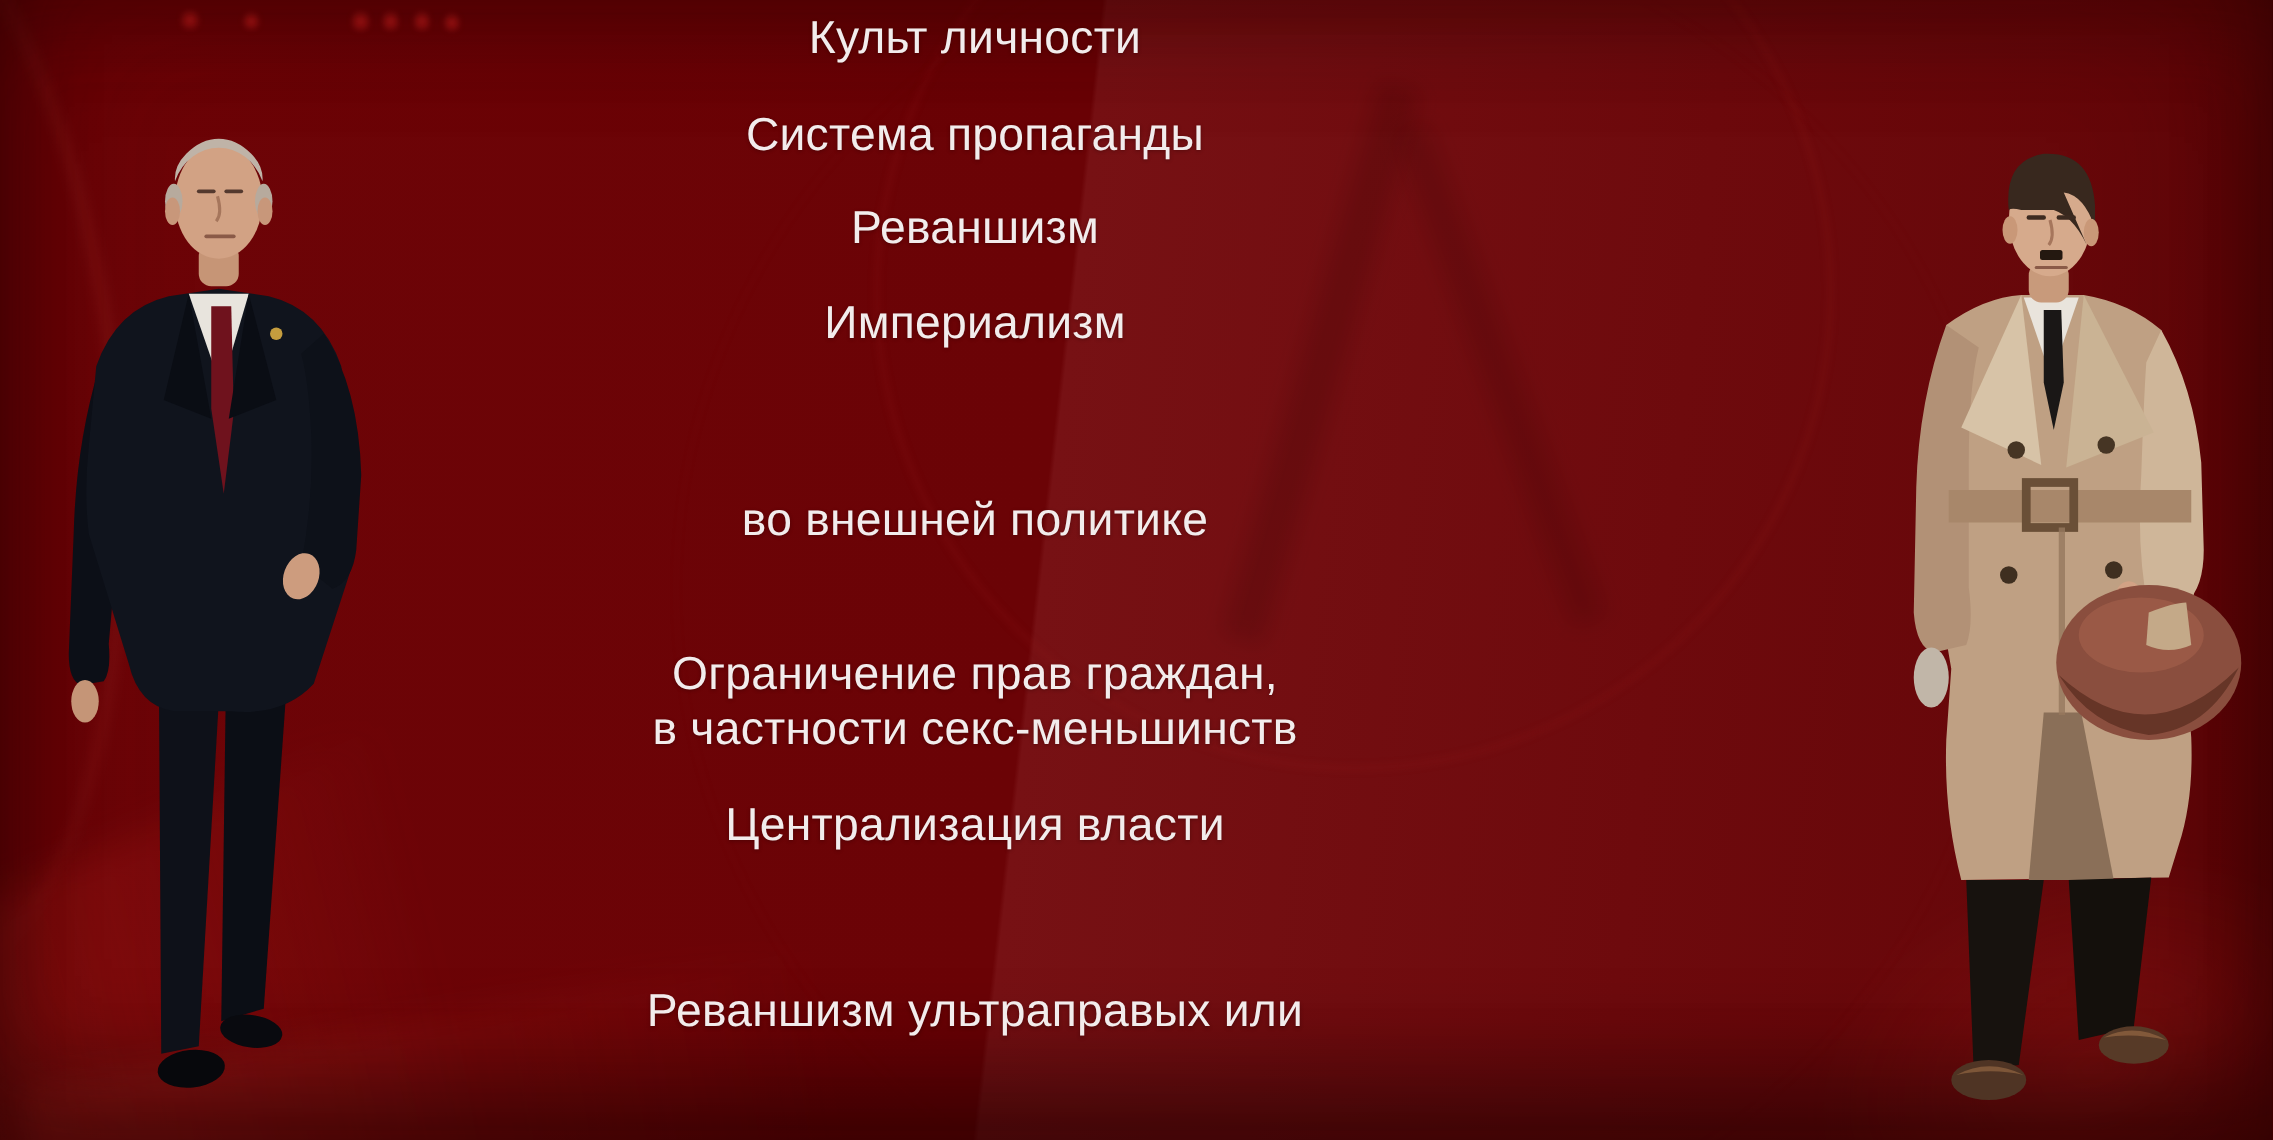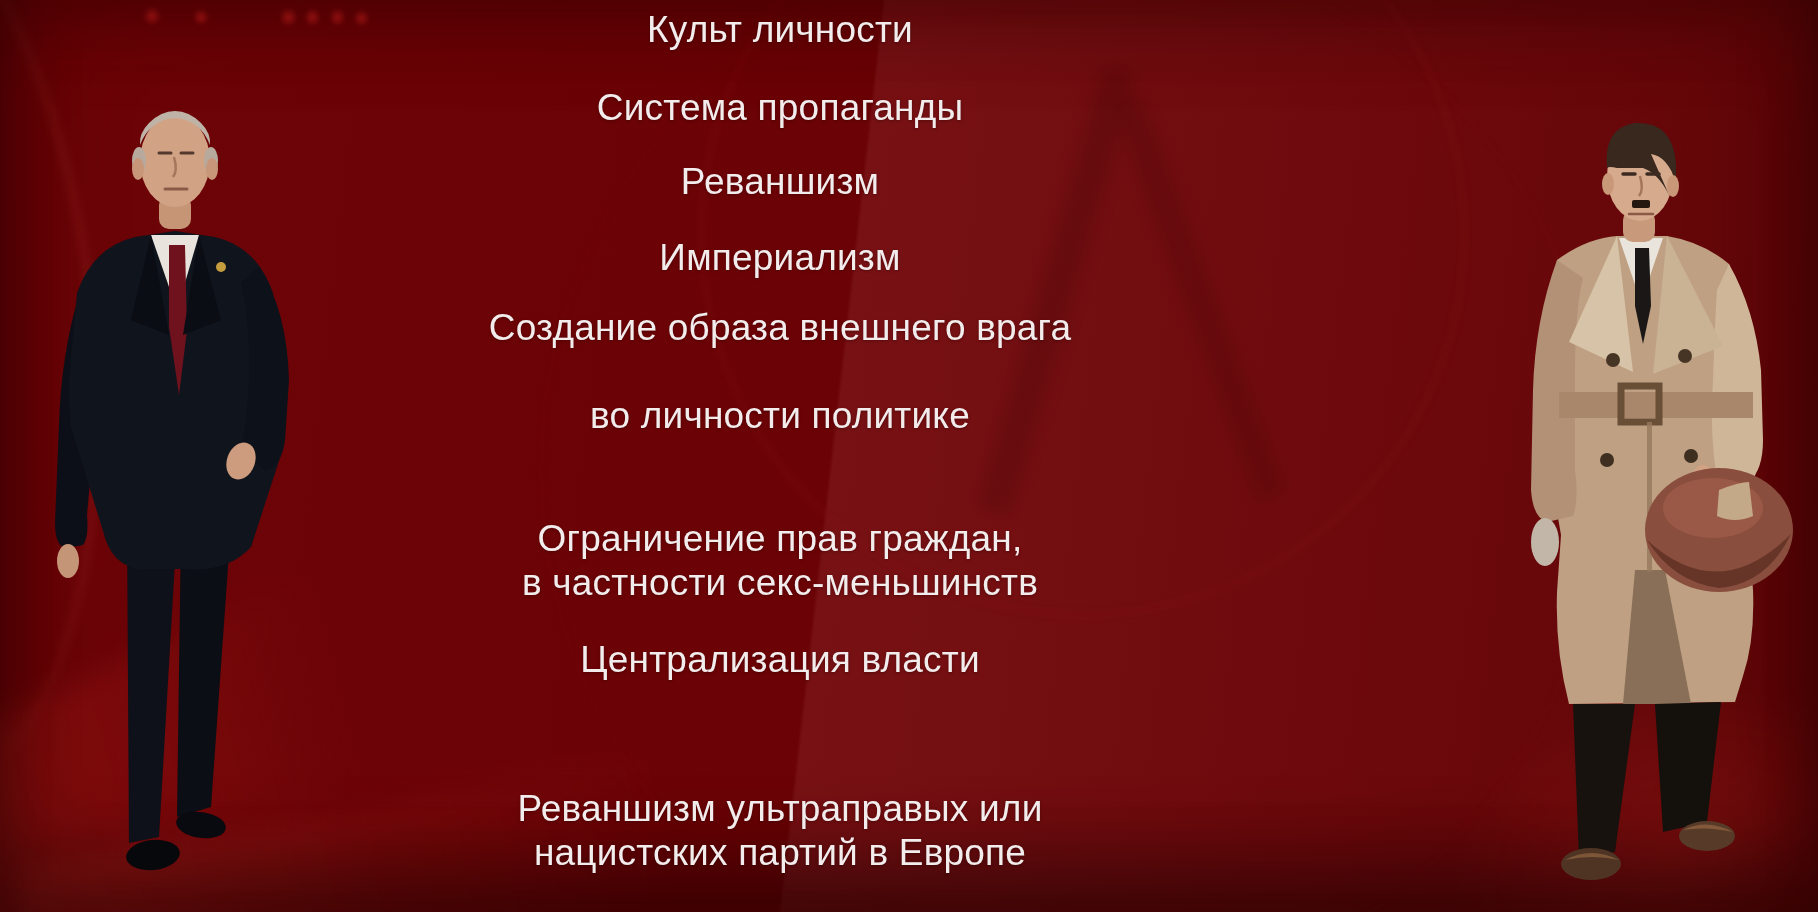--- a/index.html
+++ b/index.html
@@ -134,32 +134,28 @@
       </div>
     <div class="item" style="top:86px">
         <div>Система пропаганды</div>
       </div>
     <div class="item" style="top:236px">
         <div>Империализм</div>
       </div>
     <div class="item" style="top:160px">
         <div>Реваншизм</div>
       </div>
-    <div class="item" style="top:306px">
-        <div>Создание образа внешнего врага</div>
-      </div>
     <div class="item" style="top:394px">
-      <div>во личности политике</div>
+      <div>во внешней политике</div>
     </div>
     <div class="item" style="top:638px">
         <div>Централизация власти</div>
       </div>
     <div class="item" style="top:517px">
       <div>Ограничение прав граждан,</div>
       <div>в частности секс-меньшинств</div>
     </div>
     <div class="item" style="top:787px">
       <div>Реваншизм ультраправых или</div>
-      <div>нацистских партий в Европе</div>
     </div>
   </div>
 
 </div>
 
 </body></html>

